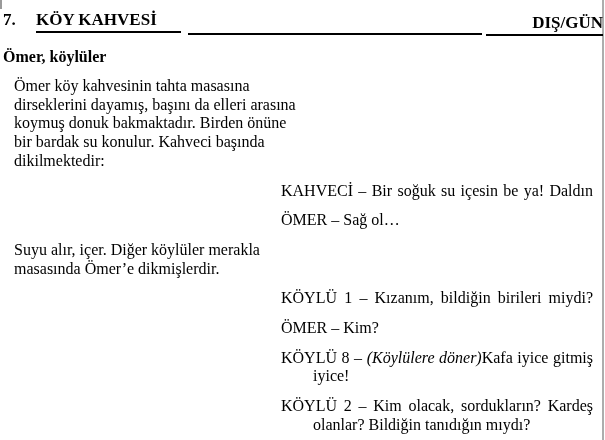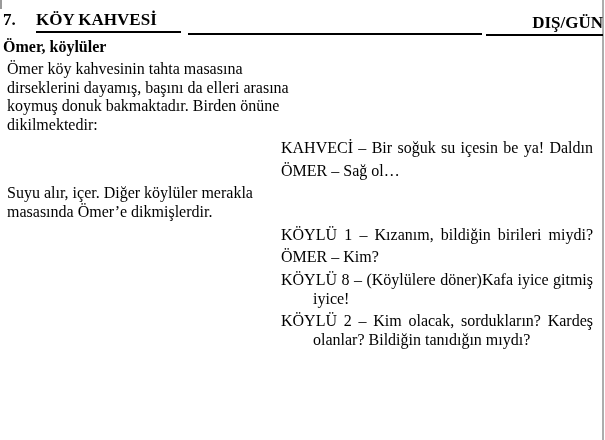--- a/index.html
+++ b/index.html
@@ -42,37 +42,37 @@
     white-space: nowrap;
   }
   .heading .num   { width: 33px; }
   .heading .title { border-bottom: 2.5px solid #000; padding-right: 24px; }
   .heading .fill  { flex: 1; border-bottom: 2.5px solid #000; position: relative; top: 2px; margin: 0 4px 0 7px; height: 1px; align-self: flex-end; }
   .heading .slug  { border-bottom: 2.5px solid #000; padding-left: 46px; position: relative; top: 3px; font-family: Liberation Serif, serif; }
 
   .cast {
     font-weight: bold;
     line-height: 19px;
-    margin-top: 4px;
+    margin-top: 14px;
   }
 
   
   #script-body { line-height: 18.7px; }
-  .block { margin: 4px; }
+  .block { margin: 11px; }
   .block.action   { width: 300px; }
   .block.dialogue { margin-left: 278px; width: 312px; }
   .line { white-space: normal; }
   .line.cont { padding-left: 32px; }
   .line.j {
     text-align: justify;
     text-align-last: justify;
     text-justify: inter-word;
   }
   .run    { font-style: normal; }
-  .run.it { }
+  .run.it { font-style: italic; }
 </style>
 </head>
 <body>
 
 <div class="page">
 
   <div class="page-corner-tick"></div>
   <div class="page-right-edge"></div>
 
   <div class="heading">
@@ -82,20 +82,21 @@
     <span class="slug">DIŞ/GÜN</span>
   </div>
 
   <div class="cast">Ömer, köylüler</div>
 
   <div id="script-body">
       <div class="block action">
         <div class="line"><span class="run">Ömer köy kahvesinin tahta masasına</span></div>
         <div class="line"><span class="run">dirseklerini dayamış, başını da elleri arasına</span></div>
         <div class="line"><span class="run">koymuş donuk bakmaktadır. Birden önüne</span></div>
+        <div class="line"><span class="run">bir bardak su konulur. Kahveci başında</span></div>
         <div class="line"><span class="run">dikilmektedir:</span></div>
       </div>
       <div class="block dialogue">
         <div class="line j"><span class="run">KAHVECİ – Bir soğuk su içesin be ya! Daldın</span></div>
       </div>
       <div class="block dialogue">
         <div class="line"><span class="run">ÖMER – Sağ ol…</span></div>
       </div>
       <div class="block action">
         <div class="line"><span class="run">Suyu alır, içer. Diğer köylüler merakla</span></div>

